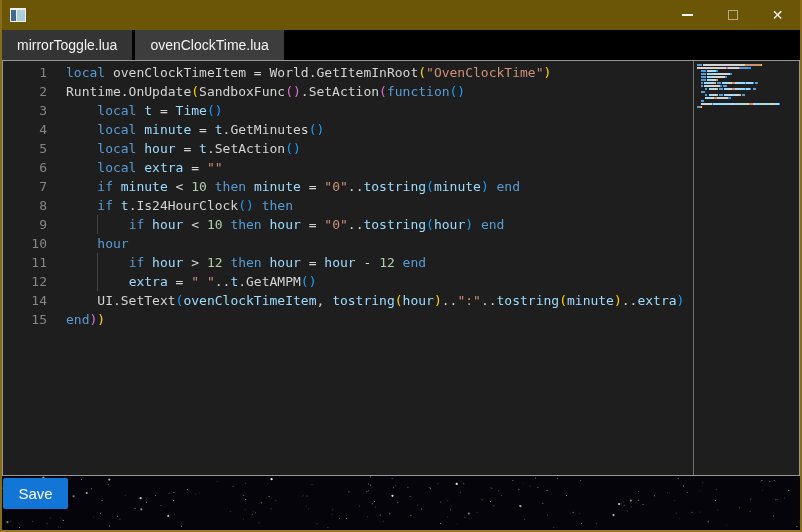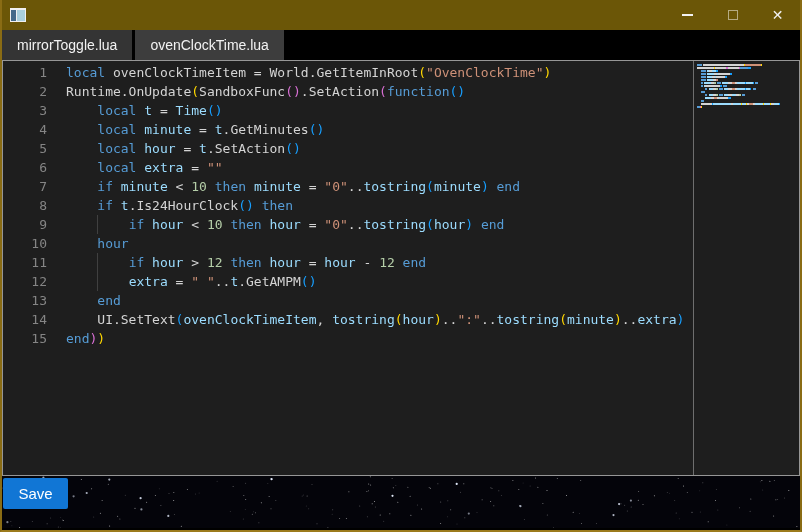--- a/index.html
+++ b/index.html
@@ -91,21 +91,20 @@
         <div class="code-line"><div class="gutter">3</div><div class="line-code"><span class="tk-ws">    </span><span class="tk-kw">local</span><span class="tk-ws"> </span><span class="tk-var">t</span><span class="tk-pl"> = </span><span class="tk-var">Time</span><span class="tk-b3">()</span></div></div>
         <div class="code-line"><div class="gutter">4</div><div class="line-code"><span class="tk-ws">    </span><span class="tk-kw">local</span><span class="tk-ws"> </span><span class="tk-var">minute</span><span class="tk-pl"> = </span><span class="tk-var">t</span><span class="tk-pl">.GetMinutes</span><span class="tk-b3">()</span></div></div>
         <div class="code-line"><div class="gutter">5</div><div class="line-code"><span class="tk-ws">    </span><span class="tk-kw">local</span><span class="tk-ws"> </span><span class="tk-var">hour</span><span class="tk-pl"> = </span><span class="tk-var">t</span><span class="tk-pl">.SetAction</span><span class="tk-b3">()</span></div></div>
         <div class="code-line"><div class="gutter">6</div><div class="line-code"><span class="tk-ws">    </span><span class="tk-kw">local</span><span class="tk-ws"> </span><span class="tk-var">extra</span><span class="tk-pl"> = </span><span class="tk-str">""</span></div></div>
         <div class="code-line"><div class="gutter">7</div><div class="line-code"><span class="tk-ws">    </span><span class="tk-kw">if</span><span class="tk-ws"> </span><span class="tk-var">minute</span><span class="tk-pl"> &lt; </span><span class="tk-num">10</span><span class="tk-ws"> </span><span class="tk-kw">then</span><span class="tk-ws"> </span><span class="tk-var">minute</span><span class="tk-pl"> = </span><span class="tk-str">"0"</span><span class="tk-pl">..</span><span class="tk-var">tostring</span><span class="tk-b3">(</span><span class="tk-var">minute</span><span class="tk-b3">)</span><span class="tk-ws"> </span><span class="tk-kw">end</span></div></div>
         <div class="code-line"><div class="gutter">8</div><div class="line-code"><span class="tk-ws">    </span><span class="tk-kw">if</span><span class="tk-ws"> </span><span class="tk-var">t</span><span class="tk-pl">.Is24HourClock</span><span class="tk-b3">()</span><span class="tk-ws"> </span><span class="tk-kw">then</span></div></div>
         <div class="code-line"><div class="gutter">9</div><div class="line-code"><span class="tk-ws">        </span><span class="tk-kw">if</span><span class="tk-ws"> </span><span class="tk-var">hour</span><span class="tk-pl"> &lt; </span><span class="tk-num">10</span><span class="tk-ws"> </span><span class="tk-kw">then</span><span class="tk-ws"> </span><span class="tk-var">hour</span><span class="tk-pl"> = </span><span class="tk-str">"0"</span><span class="tk-pl">..</span><span class="tk-var">tostring</span><span class="tk-b3">(</span><span class="tk-var">hour</span><span class="tk-b3">)</span><span class="tk-ws"> </span><span class="tk-kw">end</span></div></div>
         <div class="code-line"><div class="gutter">10</div><div class="line-code"><span class="tk-ws">    </span><span class="tk-kw">hour</span></div></div>
         <div class="code-line"><div class="gutter">11</div><div class="line-code"><span class="tk-ws">        </span><span class="tk-kw">if</span><span class="tk-ws"> </span><span class="tk-var">hour</span><span class="tk-pl"> &gt; </span><span class="tk-num">12</span><span class="tk-ws"> </span><span class="tk-kw">then</span><span class="tk-ws"> </span><span class="tk-var">hour</span><span class="tk-pl"> = </span><span class="tk-var">hour</span><span class="tk-pl"> - </span><span class="tk-num">12</span><span class="tk-ws"> </span><span class="tk-kw">end</span></div></div>
         <div class="code-line"><div class="gutter">12</div><div class="line-code"><span class="tk-ws">        </span><span class="tk-var">extra</span><span class="tk-pl"> = </span><span class="tk-str">" "</span><span class="tk-pl">..</span><span class="tk-var">t</span><span class="tk-pl">.GetAMPM</span><span class="tk-b3">()</span></div></div>
-        <div class="code-line"><div class="gutter">13</div><div class="line-code"><span class="tk-ws">    </span><span class="tk-kw">end</span></div></div>
         <div class="code-line"><div class="gutter">14</div><div class="line-code"><span class="tk-ws">    </span><span class="tk-pl">UI.SetText</span><span class="tk-b3">(</span><span class="tk-var">ovenClockTimeItem</span><span class="tk-pl">, </span><span class="tk-var">tostring</span><span class="tk-b1">(</span><span class="tk-var">hour</span><span class="tk-b1">)</span><span class="tk-pl">..</span><span class="tk-str">":"</span><span class="tk-pl">..</span><span class="tk-var">tostring</span><span class="tk-b1">(</span><span class="tk-var">minute</span><span class="tk-b1">)</span><span class="tk-pl">..</span><span class="tk-var">extra</span><span class="tk-b3">)</span></div></div>
         <div class="code-line"><div class="gutter">15</div><div class="line-code"><span class="tk-kw">end</span><span class="tk-b2">)</span><span class="tk-b1">)</span></div></div>
       </div>
     <div class="minimap" id="minimap">
         <div class="mm-row">
           <span class="mm-seg" style="width: 5.25px; background: rgb(86, 156, 214);"></span>
           <span class="mm-seg" style="width: 1.05px;"></span>
           <span class="mm-seg" style="width: 17.85px; background: rgb(212, 212, 212);"></span>
           <span class="mm-seg" style="width: 3.15px; background: rgb(212, 212, 212);"></span>
           <span class="mm-seg" style="width: 19.95px; background: rgb(212, 212, 212);"></span>

